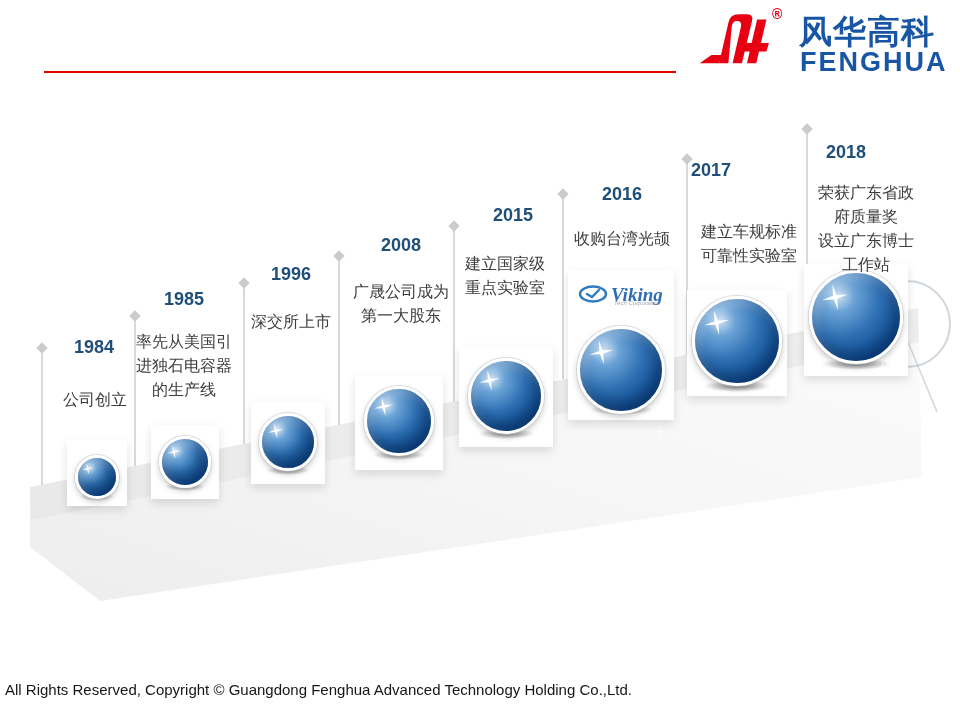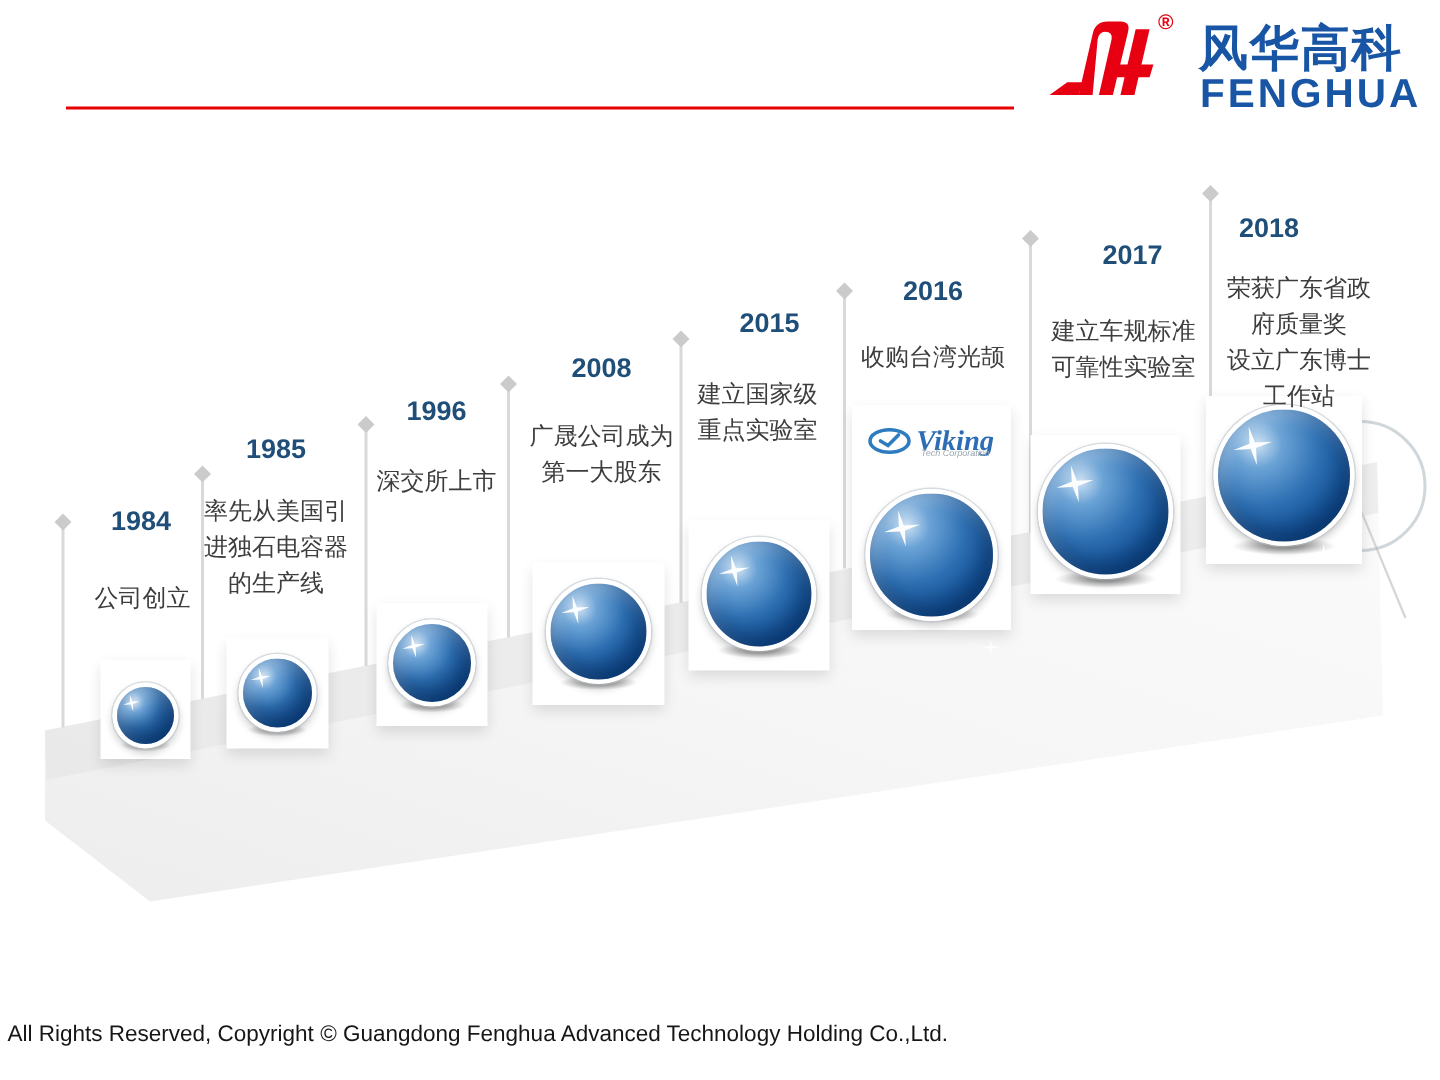--- a/index.html
+++ b/index.html
@@ -127,34 +127,34 @@
 
   <div class="spark" style="left:655px;top:426px;width:11px;height:11px;"></div>
   <div class="spark" style="left:876px;top:362px;width:13px;height:13px;"></div>
 
   <div class="year" style="left:52px;top:337px;width:84px;">1984</div>
   <div class="year" style="left:134px;top:289px;width:100px;">1985</div>
   <div class="year" style="left:248px;top:264px;width:86px;">1996</div>
   <div class="year" style="left:346px;top:235px;width:110px;">2008</div>
   <div class="year" style="left:460px;top:205px;width:106px;">2015</div>
   <div class="year" style="left:572px;top:184px;width:100px;">2016</div>
-  <div class="year" style="left:700px;top:160px;width:110px;">2017</div>
+  <div class="year" style="left:656px;top:160px;width:110px;">2017</div>
   <div class="year" style="left:806px;top:142px;width:80px;">2018</div>
 
   <div class="desc" style="left:52px;top:388px;width:86px;">公司创立</div>
   <div class="desc" style="left:134px;top:330px;width:100px;text-align:center;">率先从美国引
 进独石电容器
 的生产线</div>
   <div class="desc" style="left:248px;top:310px;width:86px;">深交所上市</div>
   <div class="desc" style="left:346px;top:280px;width:110px;">广晟公司成为
 第一大股东</div>
   <div class="desc" style="left:450px;top:252px;width:110px;">建立国家级
 重点实验室</div>
   <div class="desc" style="left:572px;top:227px;width:100px;">收购台湾光颉</div>
-  <div class="desc" style="left:690px;top:210px;width:118px;">建立车规标准
+  <div class="desc" style="left:690px;top:220px;width:118px;">建立车规标准
 可靠性实验室</div>
   <div class="desc left" style="left:810px;top:181px;width:112px;">荣获广东省政
 府质量奖
 设立广东博士
 工作站</div>
 
   <div class="viking">
     <svg width="30" height="20" viewBox="0 0 30 20">
       <ellipse cx="15" cy="10" rx="13" ry="7.5" fill="none" stroke="#2e7bbf" stroke-width="2.4"></ellipse>
       <path d="M9,10 L14,13 L21,6" fill="none" stroke="#2e7bbf" stroke-width="2.4" stroke-linecap="round"></path>

